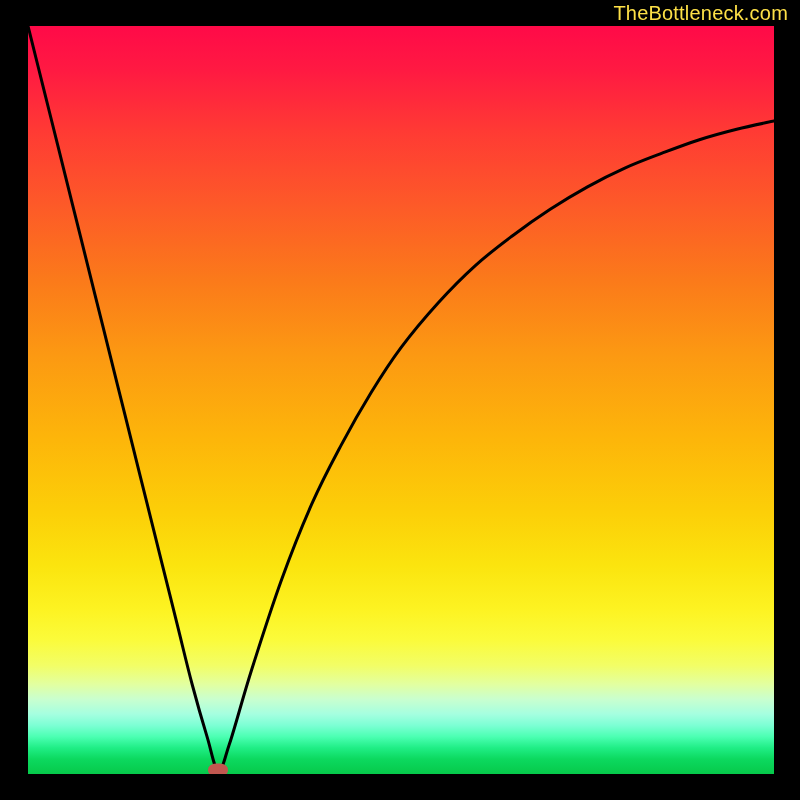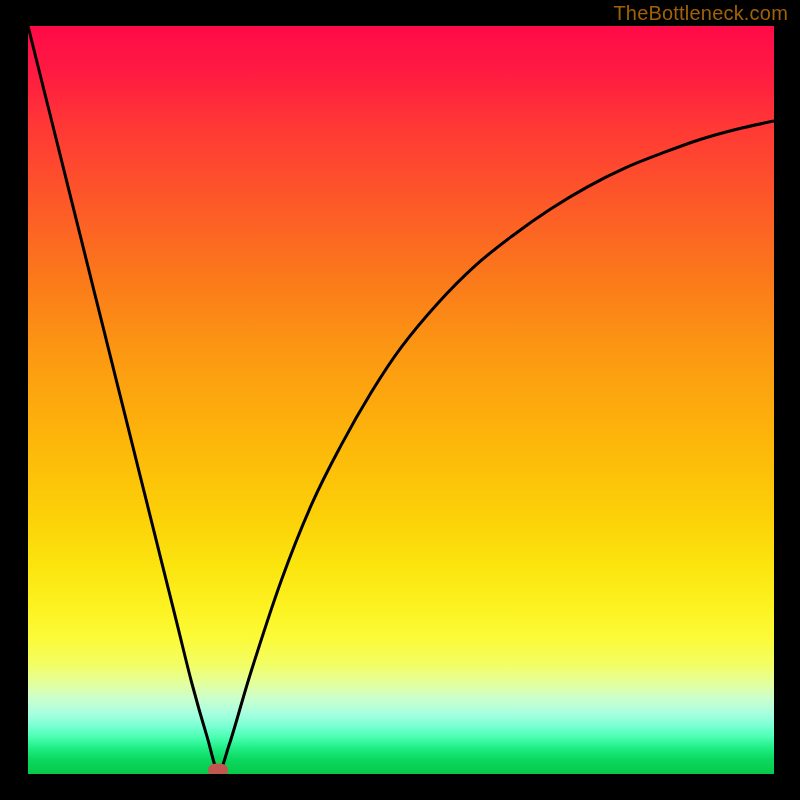--- a/index.html
+++ b/index.html
@@ -13,21 +13,21 @@
   .outer {
     position: relative;
     width: 800px;
     height: 800px;
     background: #000;
   }
   .watermark {
     position: absolute;
     top: 2px;
     right: 12px;
-    color: #a16207;
+    color: #fde047;
     font-size: 20px;
     font-weight: 500;
     letter-spacing: 0.2px;
     z-index: 3;
   }
   .plot {
     position: absolute;
     left: 28px;
     top: 26px;
     width: 746px;

